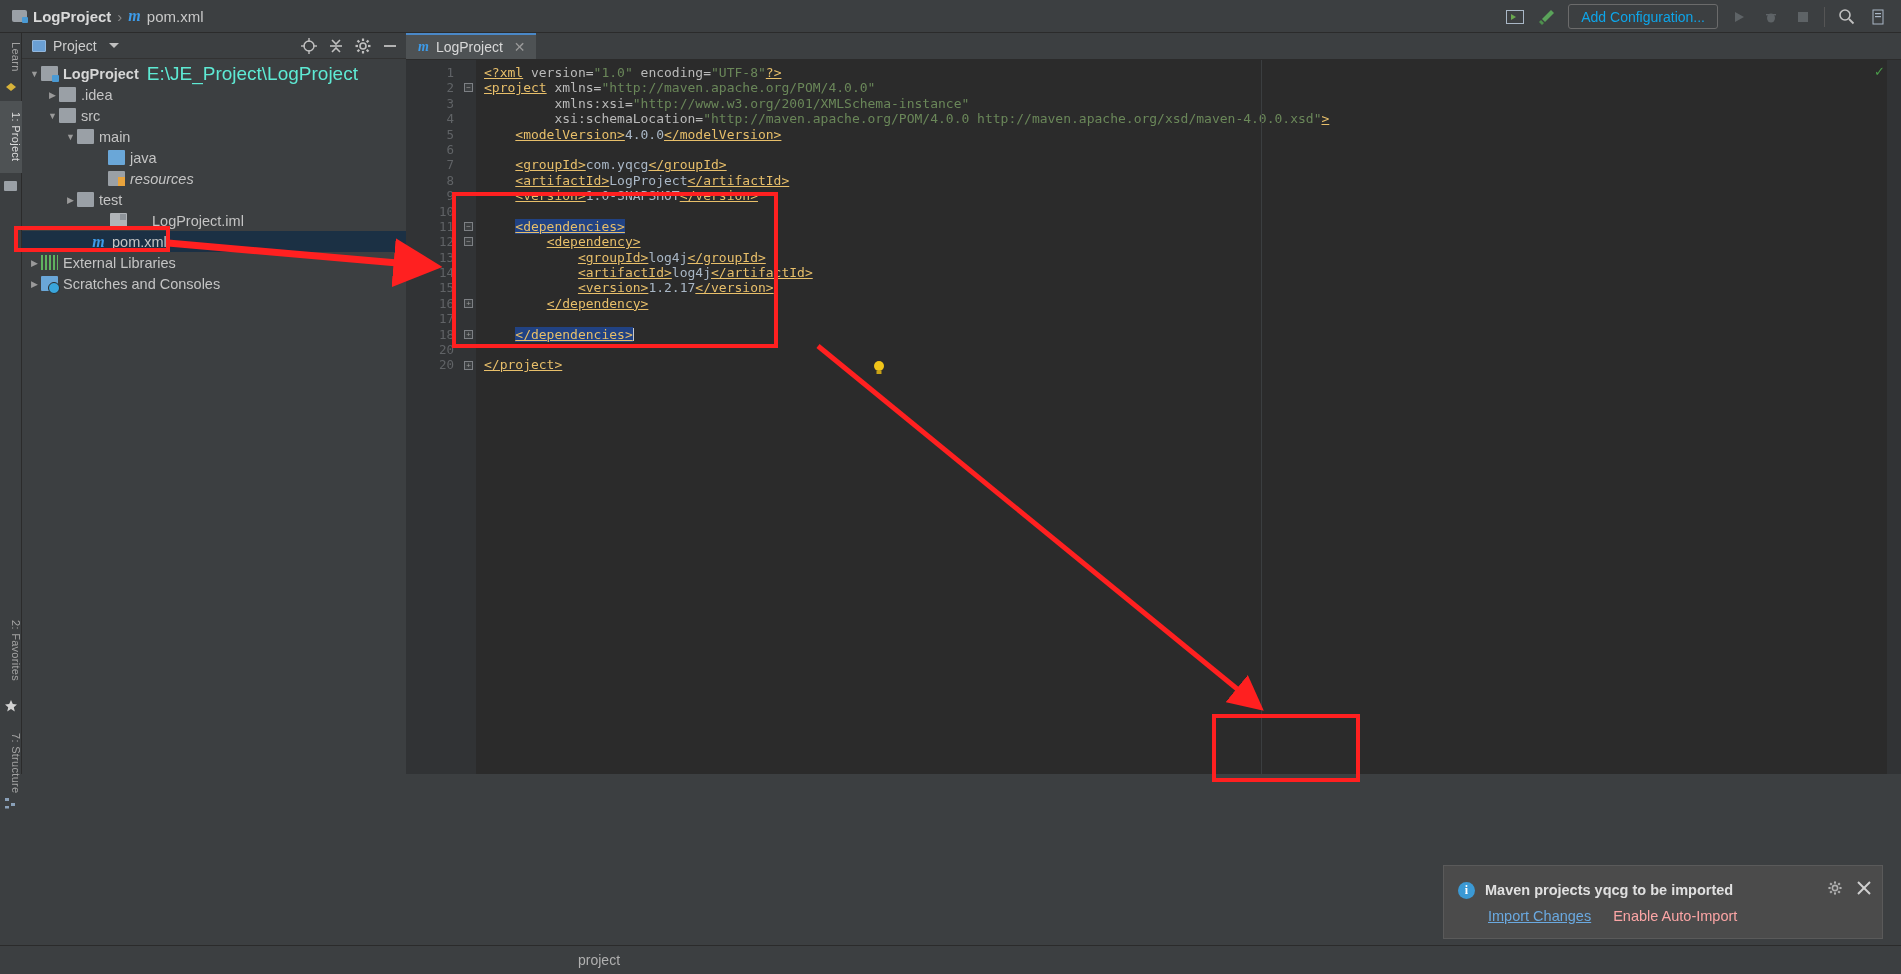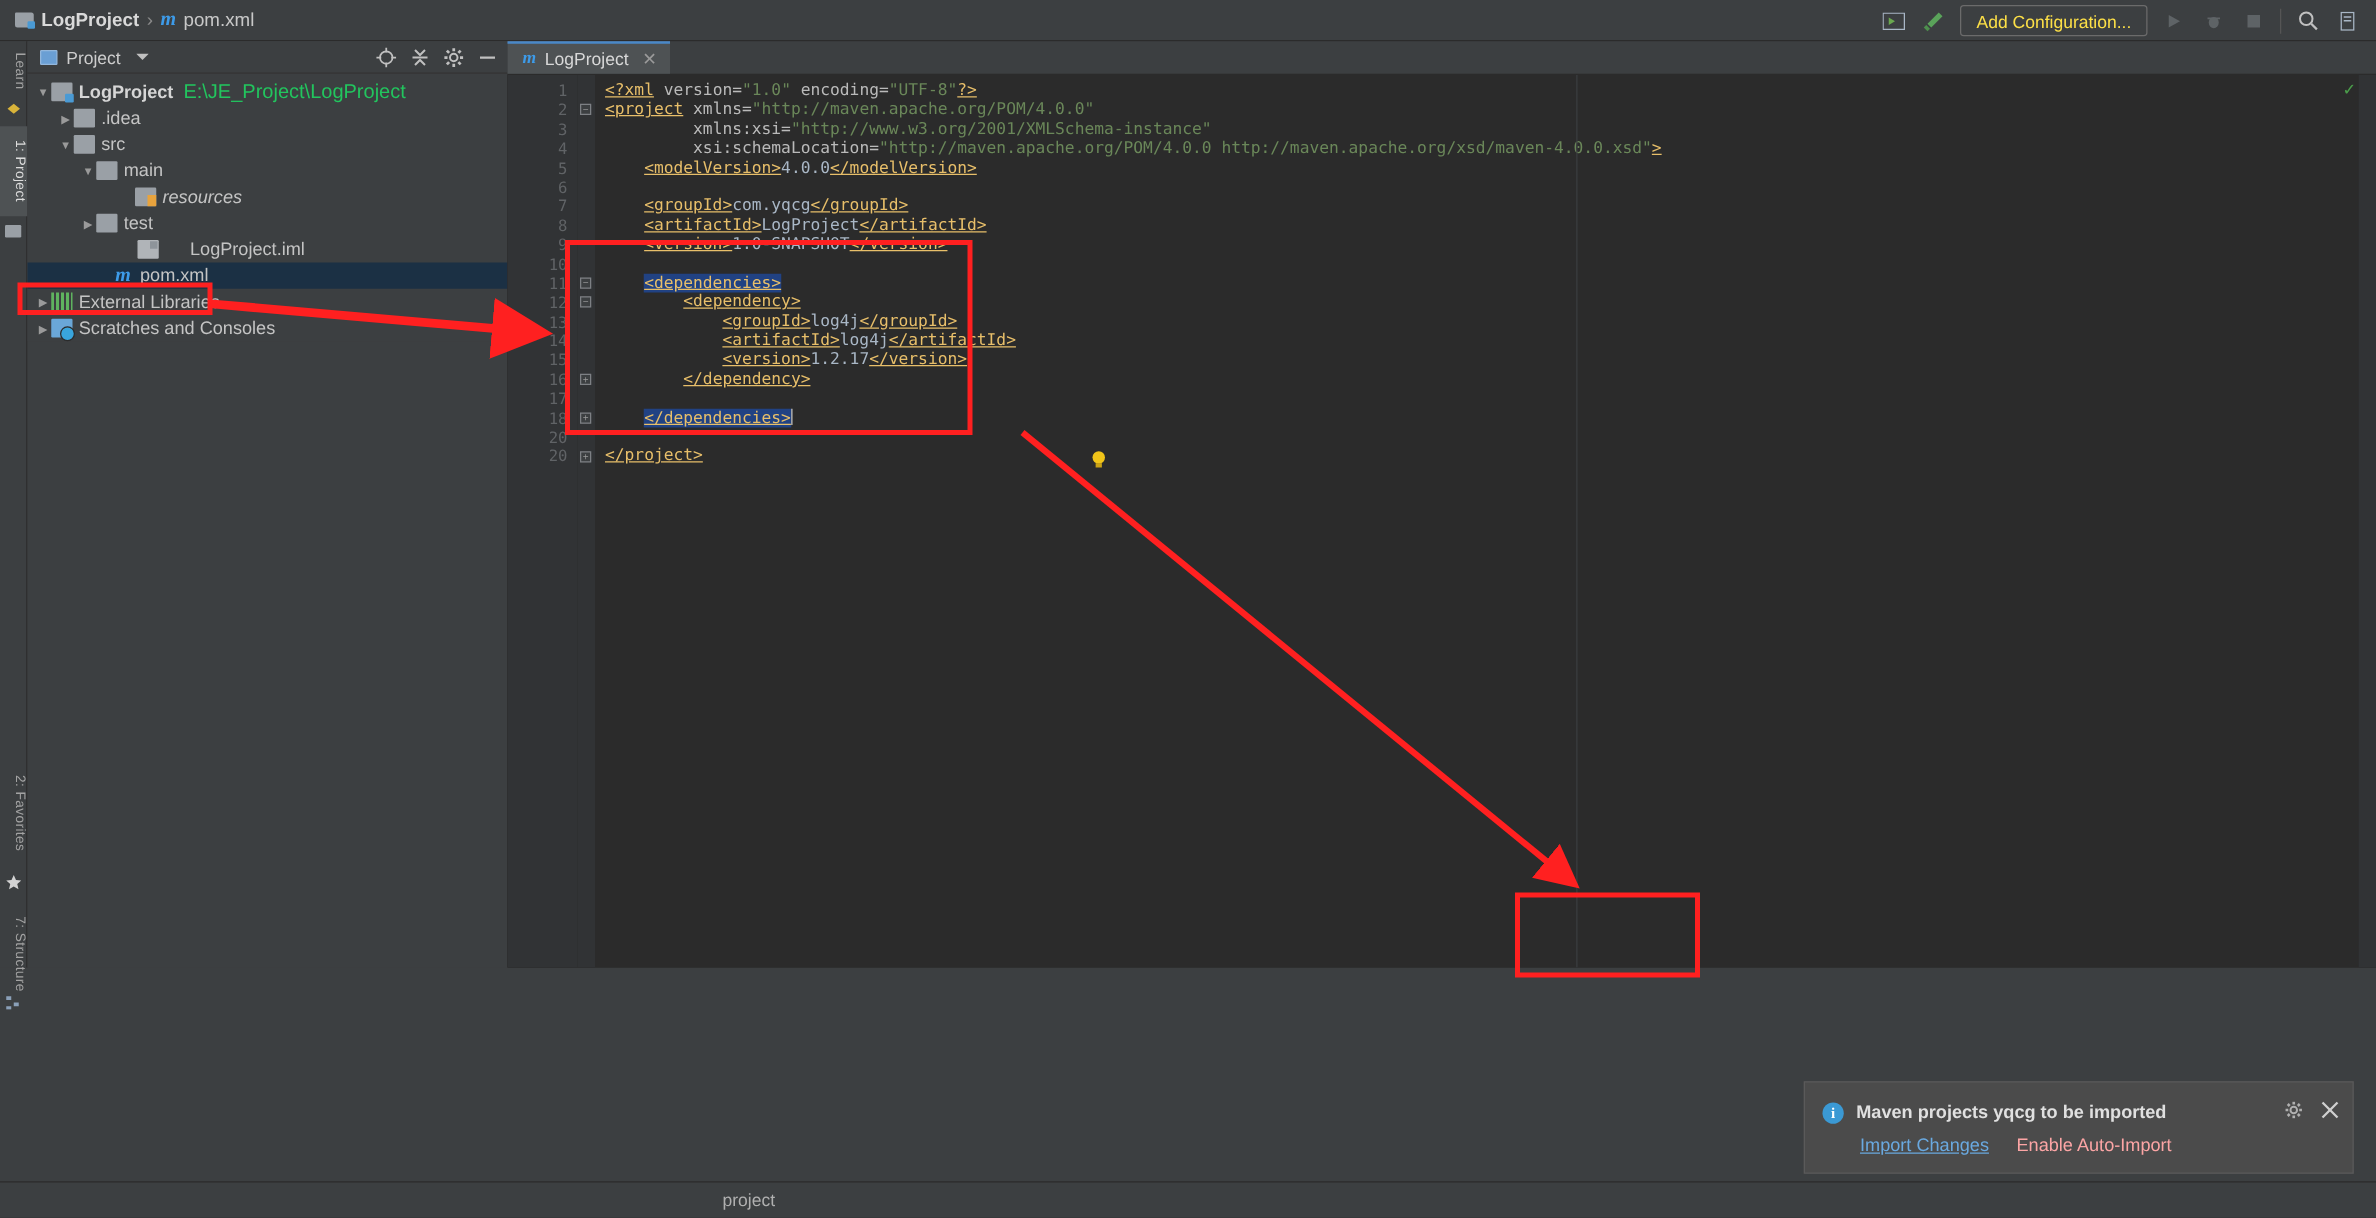--- a/index.html
+++ b/index.html
@@ -27,21 +27,21 @@
     position: relative; display:inline-block;
   }
   .folder-ic::after { content:""; position:absolute; right:-1px; bottom:-1px; width:6px; height:6px; background:#4a9ad4; border-radius:1px; }
 
   .toolbar-right {
     position: absolute; right: 0; top: 0; height: 33px;
     display: flex; align-items: center; gap: 10px; padding-right: 12px;
   }
   .tb-ico { width: 22px; height: 22px; display:flex; align-items:center; justify-content:center; color:#a9b7c6; }
   .addconf {
-    border: 1px solid #6b6b6b; border-radius: 3px; color: #fde047;
+    border: 1px solid #6b6b6b; border-radius: 3px; color: #0ea5e9;
     font-size: 14px; padding: 3px 12px; background: transparent; height:25px;
     display:flex; align-items:center;
   }
   .dim { color: #5e6366; }
   .divider-v { width:1px; height:20px; background:#555; }
 
   
   .leftstrip {
     position: absolute; left: 0; top: 33px; width: 22px; height: 741px;
     background: #3c3f41; border-right: 1px solid #2b2b2b;
@@ -72,21 +72,21 @@
   .tree { position: relative; background: #3c3f41; padding-top: 4px; font-size: 14.5px; color: #bbbbbb; }
   .row {
     position: relative; display: flex; align-items: center; height: 21px;
     padding-left: 0; white-space: nowrap;
   }
   .row.sel { background: #1b3044; }
   .arr { width: 13px; height: 13px; display:flex; align-items:center; justify-content:center; color:#9a9a9a; font-size: 9px; flex:none;}
   .arr.empty { color: transparent; }
   .lbl { color: #c4c4c4; }
   .lbl.bold { font-weight: bold; color: #d6d6d6; }
-  .path { color: #22c55e; font-size: 16px; margin-left: 8px; }
+  .path { color: #5eead4; font-size: 19px; margin-left: 8px; }
   .ic { width: 17px; height: 15px; margin-right: 5px; flex:none; display:inline-block; position:relative; }
   .ic.folder { background:#9aa0a6; border-radius:1px; }
   .ic.folder.blue { background:#6aa7d8; }
   .ic.folder.res { background:#9aa0a6; }
   .ic.folder.res::after { content:""; position:absolute; right:0; bottom:0; width:7px; height:9px; background:#e8a33d; }
   .ic.folder.proj::after { content:""; position:absolute; right:-1px; bottom:-1px; width:7px; height:7px; background:#4a9ad4; border-radius:1px; }
   .ic.iml { background:#b0b4b8; border-radius:1px; }
   .ic.iml::after{content:"";position:absolute;right:1px;top:1px;width:6px;height:6px;background:#8e949a;}
   .ic.lib { background: repeating-linear-gradient(90deg,#5fb35f 0 2px, #3c3f41 2px 4px); }
   .ic.scratch { background:#6aa7d8; border-radius:1px; }
@@ -320,20 +320,25 @@
         <span class="ic folder"></span>
         <span class="lbl">src</span>
       </div>
 
       <div class="row" style="padding-left:42px;">
         <span class="arr">▼</span>
         <span class="ic folder"></span>
         <span class="lbl">main</span>
       </div>
 
+      <div class="row" style="padding-left:73px;">
+        <span class="arr empty"></span>
+        <span class="ic folder blue"></span>
+        <span class="lbl">java</span>
+      </div>
 
       <div class="row" style="padding-left:73px;font-style:italic;">
         <span class="arr empty"></span>
         <span class="ic folder res"></span>
         <span class="lbl">resources</span>
       </div>
 
       <div class="row" style="padding-left:42px;">
         <span class="arr">▶</span>
         <span class="ic folder"></span>

